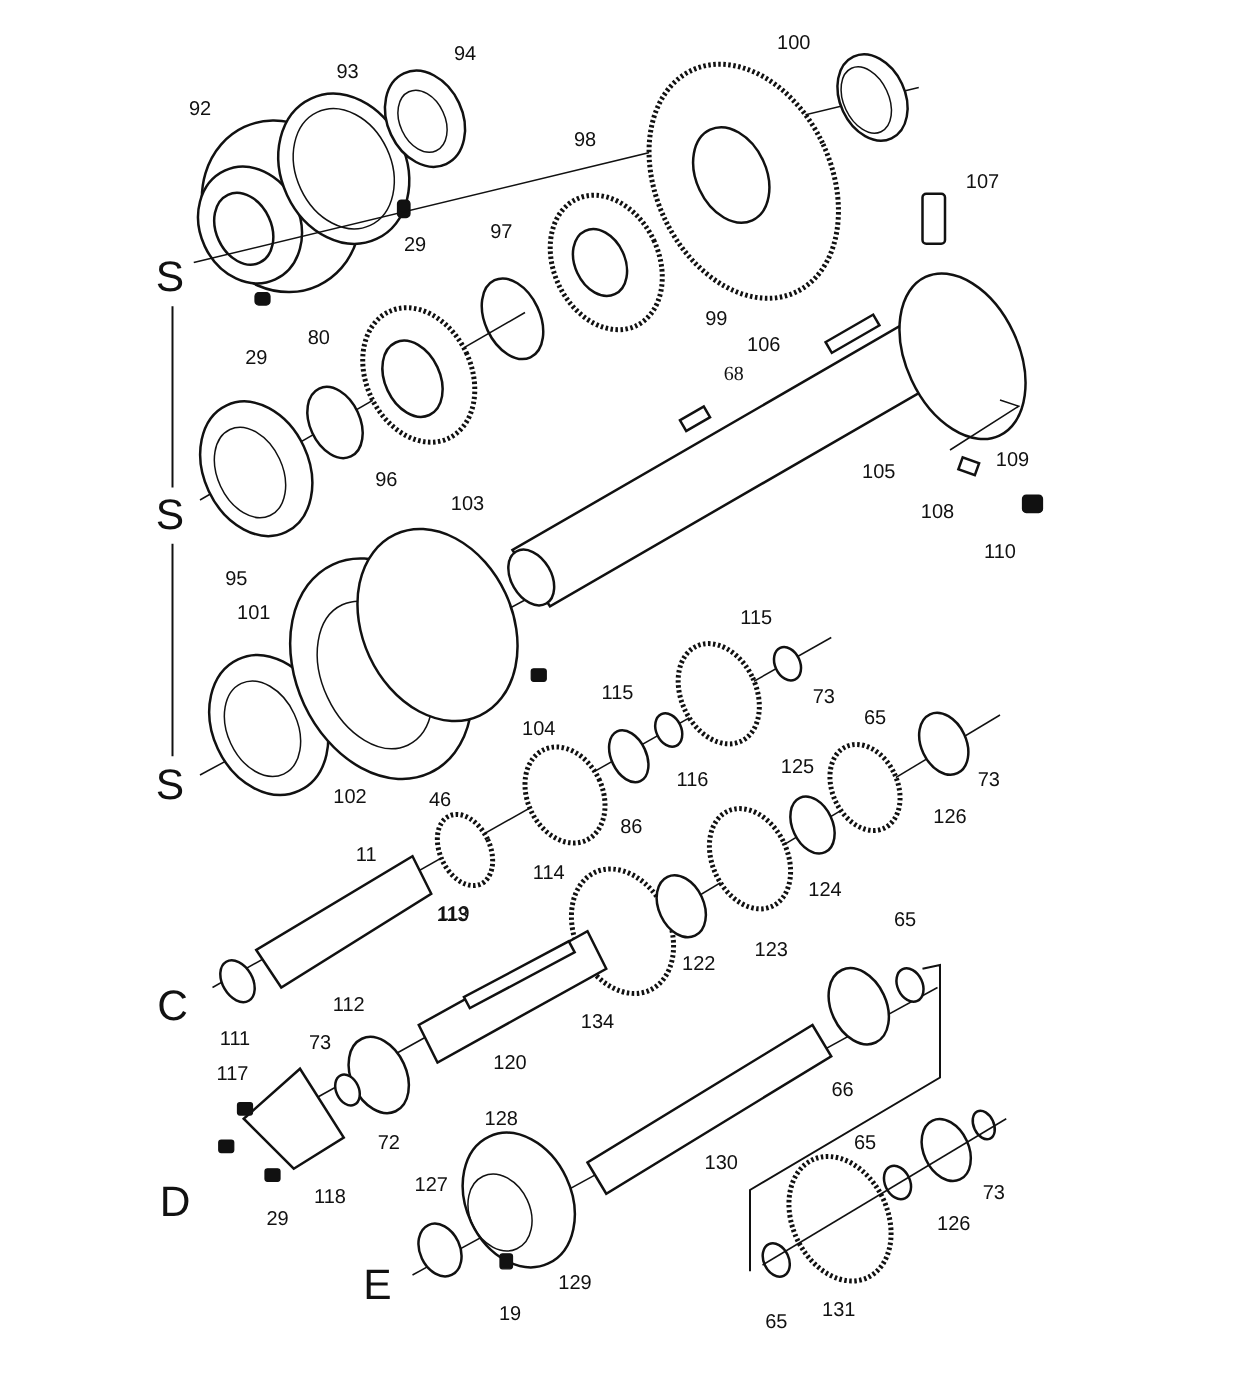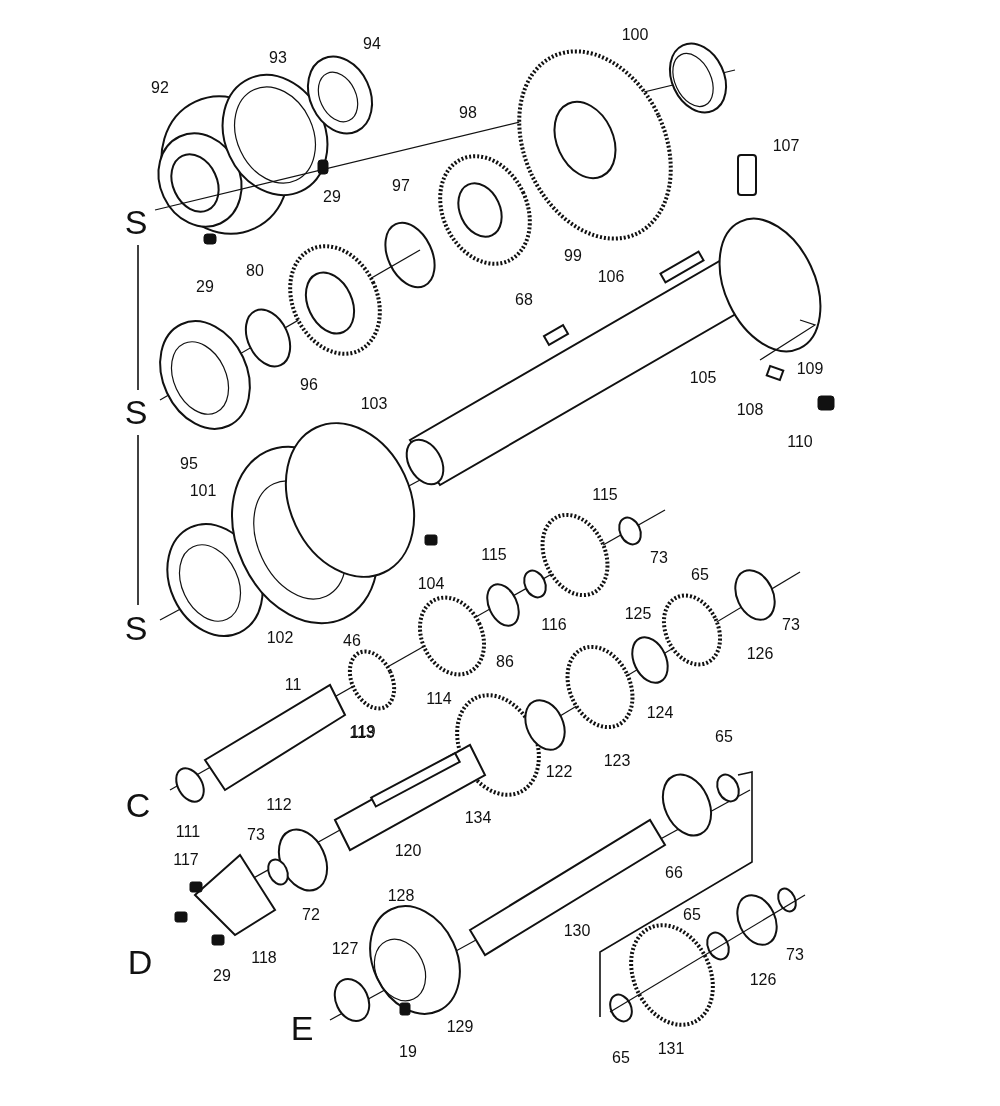--- a/index.html
+++ b/index.html
@@ -221,21 +221,21 @@
     <div class="callout" style="left: 205px; top: 287px;">29</div>
     <div class="callout" style="left: 255px; top: 271px;">80</div>
     <div class="callout" style="left: 309px; top: 385px;">96</div>
     <div class="callout" style="left: 189px; top: 464px;">95</div>
     <div class="callout" style="left: 401px; top: 186px;">97</div>
     <div class="callout" style="left: 468px; top: 113px;">98</div>
     <div class="callout" style="left: 573px; top: 256px;">99</div>
     <div class="callout" style="left: 635px; top: 35px;">100</div>
     <div class="callout" style="left: 786px; top: 146px;">107</div>
     <div class="callout" style="left: 611px; top: 277px;">106</div>
-    <div class="callout" style="left: 524px; top: 300px;">68</div>
+    <div class="callout" style="left: 587px; top: 300px; font-family: Liberation Serif, serif;">68</div>
     <div class="callout" style="left: 703px; top: 378px;">105</div>
     <div class="callout" style="left: 810px; top: 369px;">109</div>
     <div class="callout" style="left: 750px; top: 410px;">108</div>
     <div class="callout" style="left: 800px; top: 442px;">110</div>
     <div class="callout" style="left: 374px; top: 404px;">103</div>
     <div class="callout" style="left: 203px; top: 491px;">101</div>
     <div class="callout" style="left: 280px; top: 638px;">102</div>
     <div class="callout" style="left: 431px; top: 584px;">104</div>
     <div class="callout" style="left: 605px; top: 495px;">115</div>
     <div class="callout" style="left: 659px; top: 558px;">73</div>

